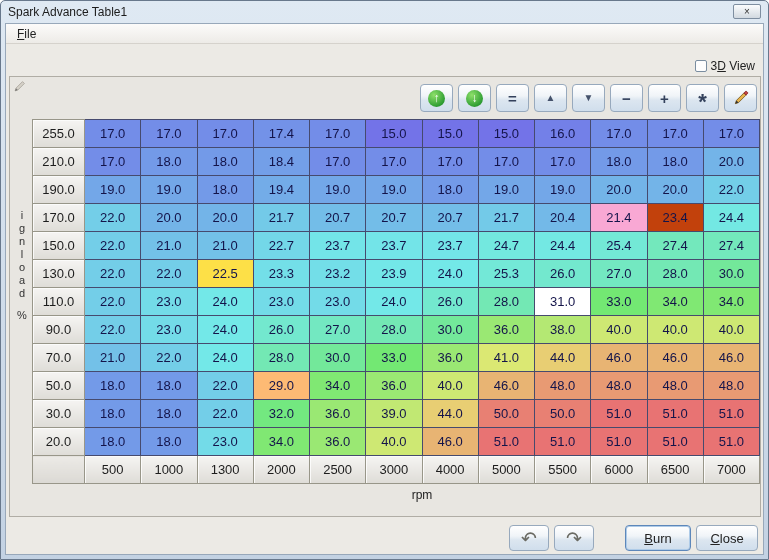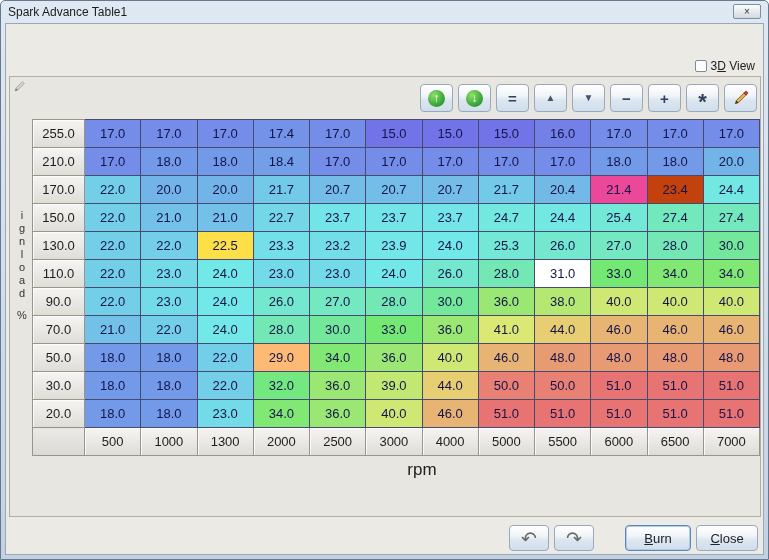--- a/index.html
+++ b/index.html
@@ -77,21 +77,21 @@
   .grid td.cell{border:1px solid #464a6e;color:#14144a;}
   .grid th.rh,.grid th.ch{
     border:1px solid #989689;color:#1d1d1d;
     background:linear-gradient(#f5f4f2,#dedcd7);
     box-shadow:inset 1px 1px 0 rgba(255,255,255,.8);
   }
   .grid th.corner{
     border:1px solid #989689;
     background:linear-gradient(#eceae6,#dbd9d4);
   }
-  .xlabel{padding-left:74px;padding-top:4px;text-align:center;font-size:17px;color:#222;}
+  .xlabel{padding-left:74px;padding-top:4px;text-align:center;font-size:12px;color:#222;}
   
   .footer{position:absolute;right:5px;bottom:3px;display:flex;align-items:center;gap:5px;}
   .nbtn{
     height:26px;border:1px solid #97a9bd;border-radius:4px;
     background:linear-gradient(#ffffff,#f0f4f8 42%,#dce6f0 58%,#d0deec);
     font-family:inherit;font-size:13px;color:#222;cursor:default;
     display:flex;align-items:center;justify-content:center;padding:0 10px;
   }
   .ibtn{width:40px;padding:0;}
   .uglyph{font-size:19px;color:#6b6b64;line-height:1;}
@@ -102,20 +102,23 @@
 <body>
 
 <div class="window">
   <div class="titlebar">
     <span class="title">Spark Advance Table1</span>
     <span class="tspacer"></span>
     <button class="wclose"><span>×</span></button>
   </div>
 
   <div class="client">
+    <div class="menubar">
+      <span class="menu-item"><span class="mn">F</span><span>ile</span></span>
+    </div>
 
     <div class="view3d">
       <span class="cb"></span>
       <span class="cblabel"><span>3</span><span class="mn">D</span><span> View</span></span>
     </div>
 
     <div class="tpanel">
       <span class="edit-corner">
         <svg width="14" height="14" viewBox="0 0 15 15">
           <path d="M2.2 12.8 L3.2 9.8 L10.2 2.8 L12.2 4.8 L5.2 11.8 Z" fill="#cfcac0" stroke="#8a857a" stroke-width="0.8"></path>
@@ -211,31 +214,46 @@
                 <td class="cell" style="background: rgb(115, 141, 232);">17.0</td>
                 <td class="cell" style="background: rgb(115, 141, 232);">17.0</td>
                 <td class="cell" style="background: rgb(115, 141, 232);">17.0</td>
                 <td class="cell" style="background: rgb(115, 141, 232);">17.0</td>
                 <td class="cell" style="background: rgb(115, 141, 232);">17.0</td>
                 <td class="cell" style="background: rgb(115, 154, 232);">18.0</td>
                 <td class="cell" style="background: rgb(115, 154, 232);">18.0</td>
                 <td class="cell" style="background: rgb(115, 180, 232);">20.0</td>
               </tr>
               <tr>
+                <th class="rh">190.0</th>
+                <td class="cell" style="background: rgb(115, 167, 232);">19.0</td>
+                <td class="cell" style="background: rgb(115, 167, 232);">19.0</td>
+                <td class="cell" style="background: rgb(115, 154, 232);">18.0</td>
+                <td class="cell" style="background: rgb(115, 172, 232);">19.4</td>
+                <td class="cell" style="background: rgb(115, 167, 232);">19.0</td>
+                <td class="cell" style="background: rgb(115, 167, 232);">19.0</td>
+                <td class="cell" style="background: rgb(115, 154, 232);">18.0</td>
+                <td class="cell" style="background: rgb(115, 167, 232);">19.0</td>
+                <td class="cell" style="background: rgb(115, 167, 232);">19.0</td>
+                <td class="cell" style="background: rgb(115, 180, 232);">20.0</td>
+                <td class="cell" style="background: rgb(115, 180, 232);">20.0</td>
+                <td class="cell" style="background: rgb(115, 206, 232);">22.0</td>
+              </tr>
+              <tr>
                 <th class="rh">170.0</th>
                 <td class="cell" style="background: rgb(115, 206, 232);">22.0</td>
                 <td class="cell" style="background: rgb(115, 180, 232);">20.0</td>
                 <td class="cell" style="background: rgb(115, 180, 232);">20.0</td>
                 <td class="cell" style="background: rgb(115, 202, 232);">21.7</td>
                 <td class="cell" style="background: rgb(115, 189, 232);">20.7</td>
                 <td class="cell" style="background: rgb(115, 189, 232);">20.7</td>
                 <td class="cell" style="background: rgb(115, 189, 232);">20.7</td>
                 <td class="cell" style="background: rgb(115, 202, 232);">21.7</td>
                 <td class="cell" style="background: rgb(115, 185, 232);">20.4</td>
-                <td class="cell" style="background: #ec4899;">21.4</td>
+                <td class="cell" style="background: #f9a8d4;">21.4</td>
                 <td class="cell" style="background: #c2410c;">23.4</td>
                 <td class="cell" style="background: rgb(115, 232, 227);">24.4</td>
               </tr>
               <tr>
                 <th class="rh">150.0</th>
                 <td class="cell" style="background: rgb(115, 206, 232);">22.0</td>
                 <td class="cell" style="background: rgb(115, 193, 232);">21.0</td>
                 <td class="cell" style="background: rgb(115, 193, 232);">21.0</td>
                 <td class="cell" style="background: rgb(115, 215, 232);">22.7</td>
                 <td class="cell" style="background: rgb(115, 228, 232);">23.7</td>

